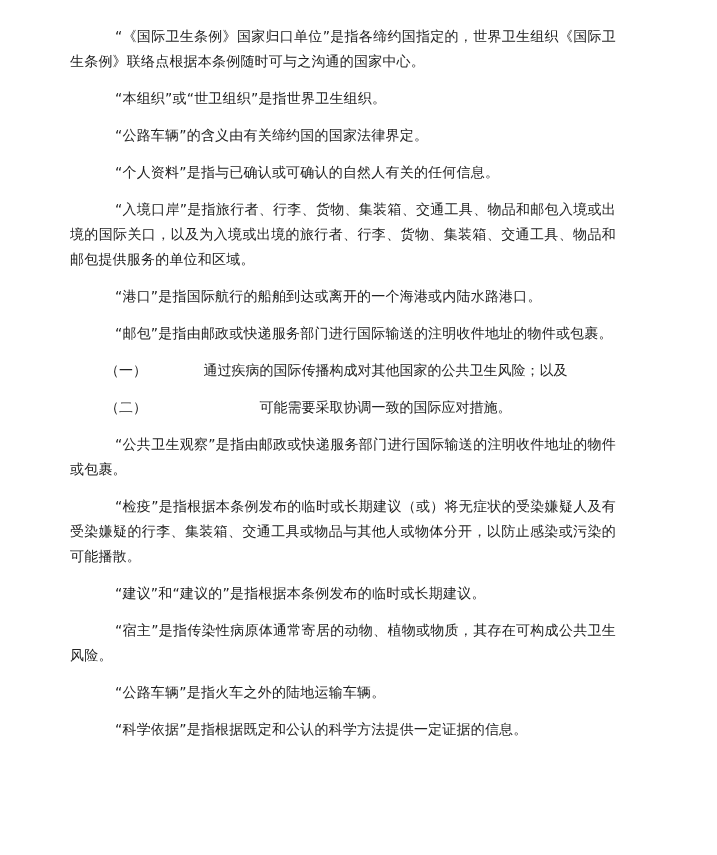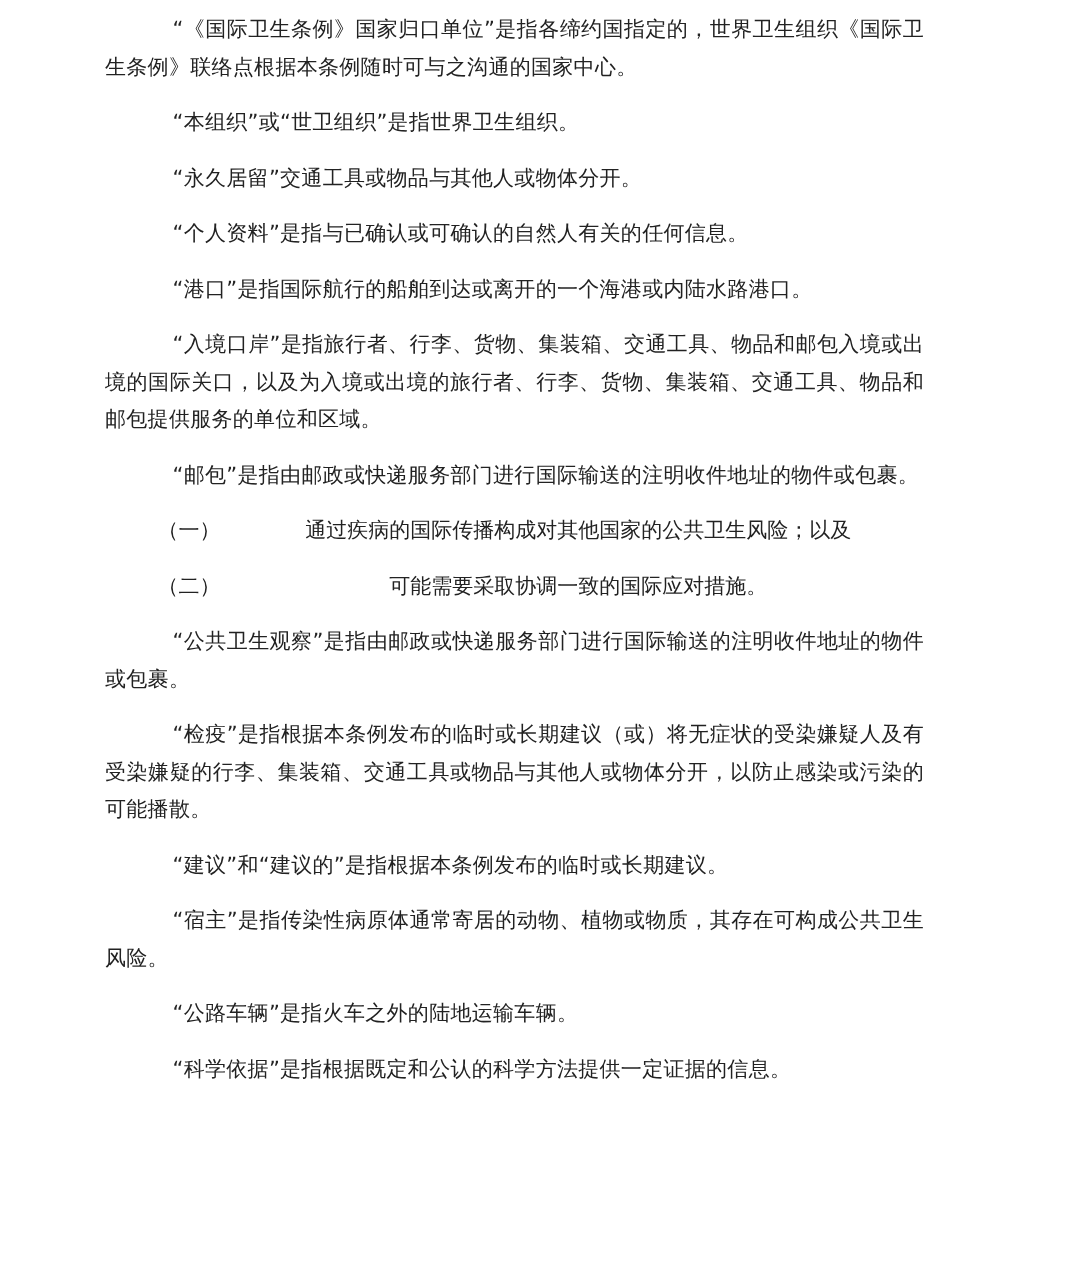--- a/index.html
+++ b/index.html
@@ -1,34 +1,34 @@
 <!DOCTYPE html>
 <html><head>
 <meta charset="utf-8">
 <style>
   html, body { margin: 0; padding: 0; background: #ffffff; }
   body { width: 717px; height: 855px; overflow: hidden; position: relative;
          font-family: "DejaVu Sans", "Liberation Sans", sans-serif; color: #222222; }
-  .page { position: absolute; left: 70px; top: 8px; width: 546px; }
+  .page { position: absolute; left: 70px; top: 24px; width: 546px; }
   .para { font-size: 14px; line-height: 25px; margin: 0 0 12px 0; text-indent: 45px;
           text-align: justify; letter-spacing: 0.2px; }
   .item { font-size: 14px; line-height: 25px; margin: 0 0 12px 0; display: flex; }
   .item .num { width: 85px; padding-left: 35px; box-sizing: border-box; flex: 0 0 85px; }
   .item .txt { flex: 1; text-align: center; }
 </style>
 </head>
 <body>
 
 <div class="page">
   <p class="para">“《国际卫生条例》国家归口单位”是指各缔约国指定的，世界卫生组织《国际卫生条例》联络点根据本条例随时可与之沟通的国家中心。</p>
   <p class="para">“本组织”或“世卫组织”是指世界卫生组织。</p>
-  <p class="para">“永久居留”交通工具或物品与其他人或物体分开。</p>
+  <p class="para">“公路车辆”的含义由有关缔约国的国家法律界定。</p>
   <p class="para">“个人资料”是指与已确认或可确认的自然人有关的任何信息。</p>
+  <p class="para">“入境口岸”是指旅行者、行李、货物、集装箱、交通工具、物品和邮包入境或出境的国际关口，以及为入境或出境的旅行者、行李、货物、集装箱、交通工具、物品和邮包提供服务的单位和区域。</p>
   <p class="para">“港口”是指国际航行的船舶到达或离开的一个海港或内陆水路港口。</p>
-  <p class="para">“入境口岸”是指旅行者、行李、货物、集装箱、交通工具、物品和邮包入境或出境的国际关口，以及为入境或出境的旅行者、行李、货物、集装箱、交通工具、物品和邮包提供服务的单位和区域。</p>
   <p class="para">“邮包”是指由邮政或快递服务部门进行国际输送的注明收件地址的物件或包裹。</p>
   <div class="item">
     <span class="num">（一）</span>
     <span class="txt">通过疾病的国际传播构成对其他国家的公共卫生风险；以及</span>
   </div>
   <div class="item">
     <span class="num">（二）</span>
     <span class="txt">可能需要采取协调一致的国际应对措施。</span>
   </div>
   <p class="para">“公共卫生观察”是指由邮政或快递服务部门进行国际输送的注明收件地址的物件或包裹。</p>

